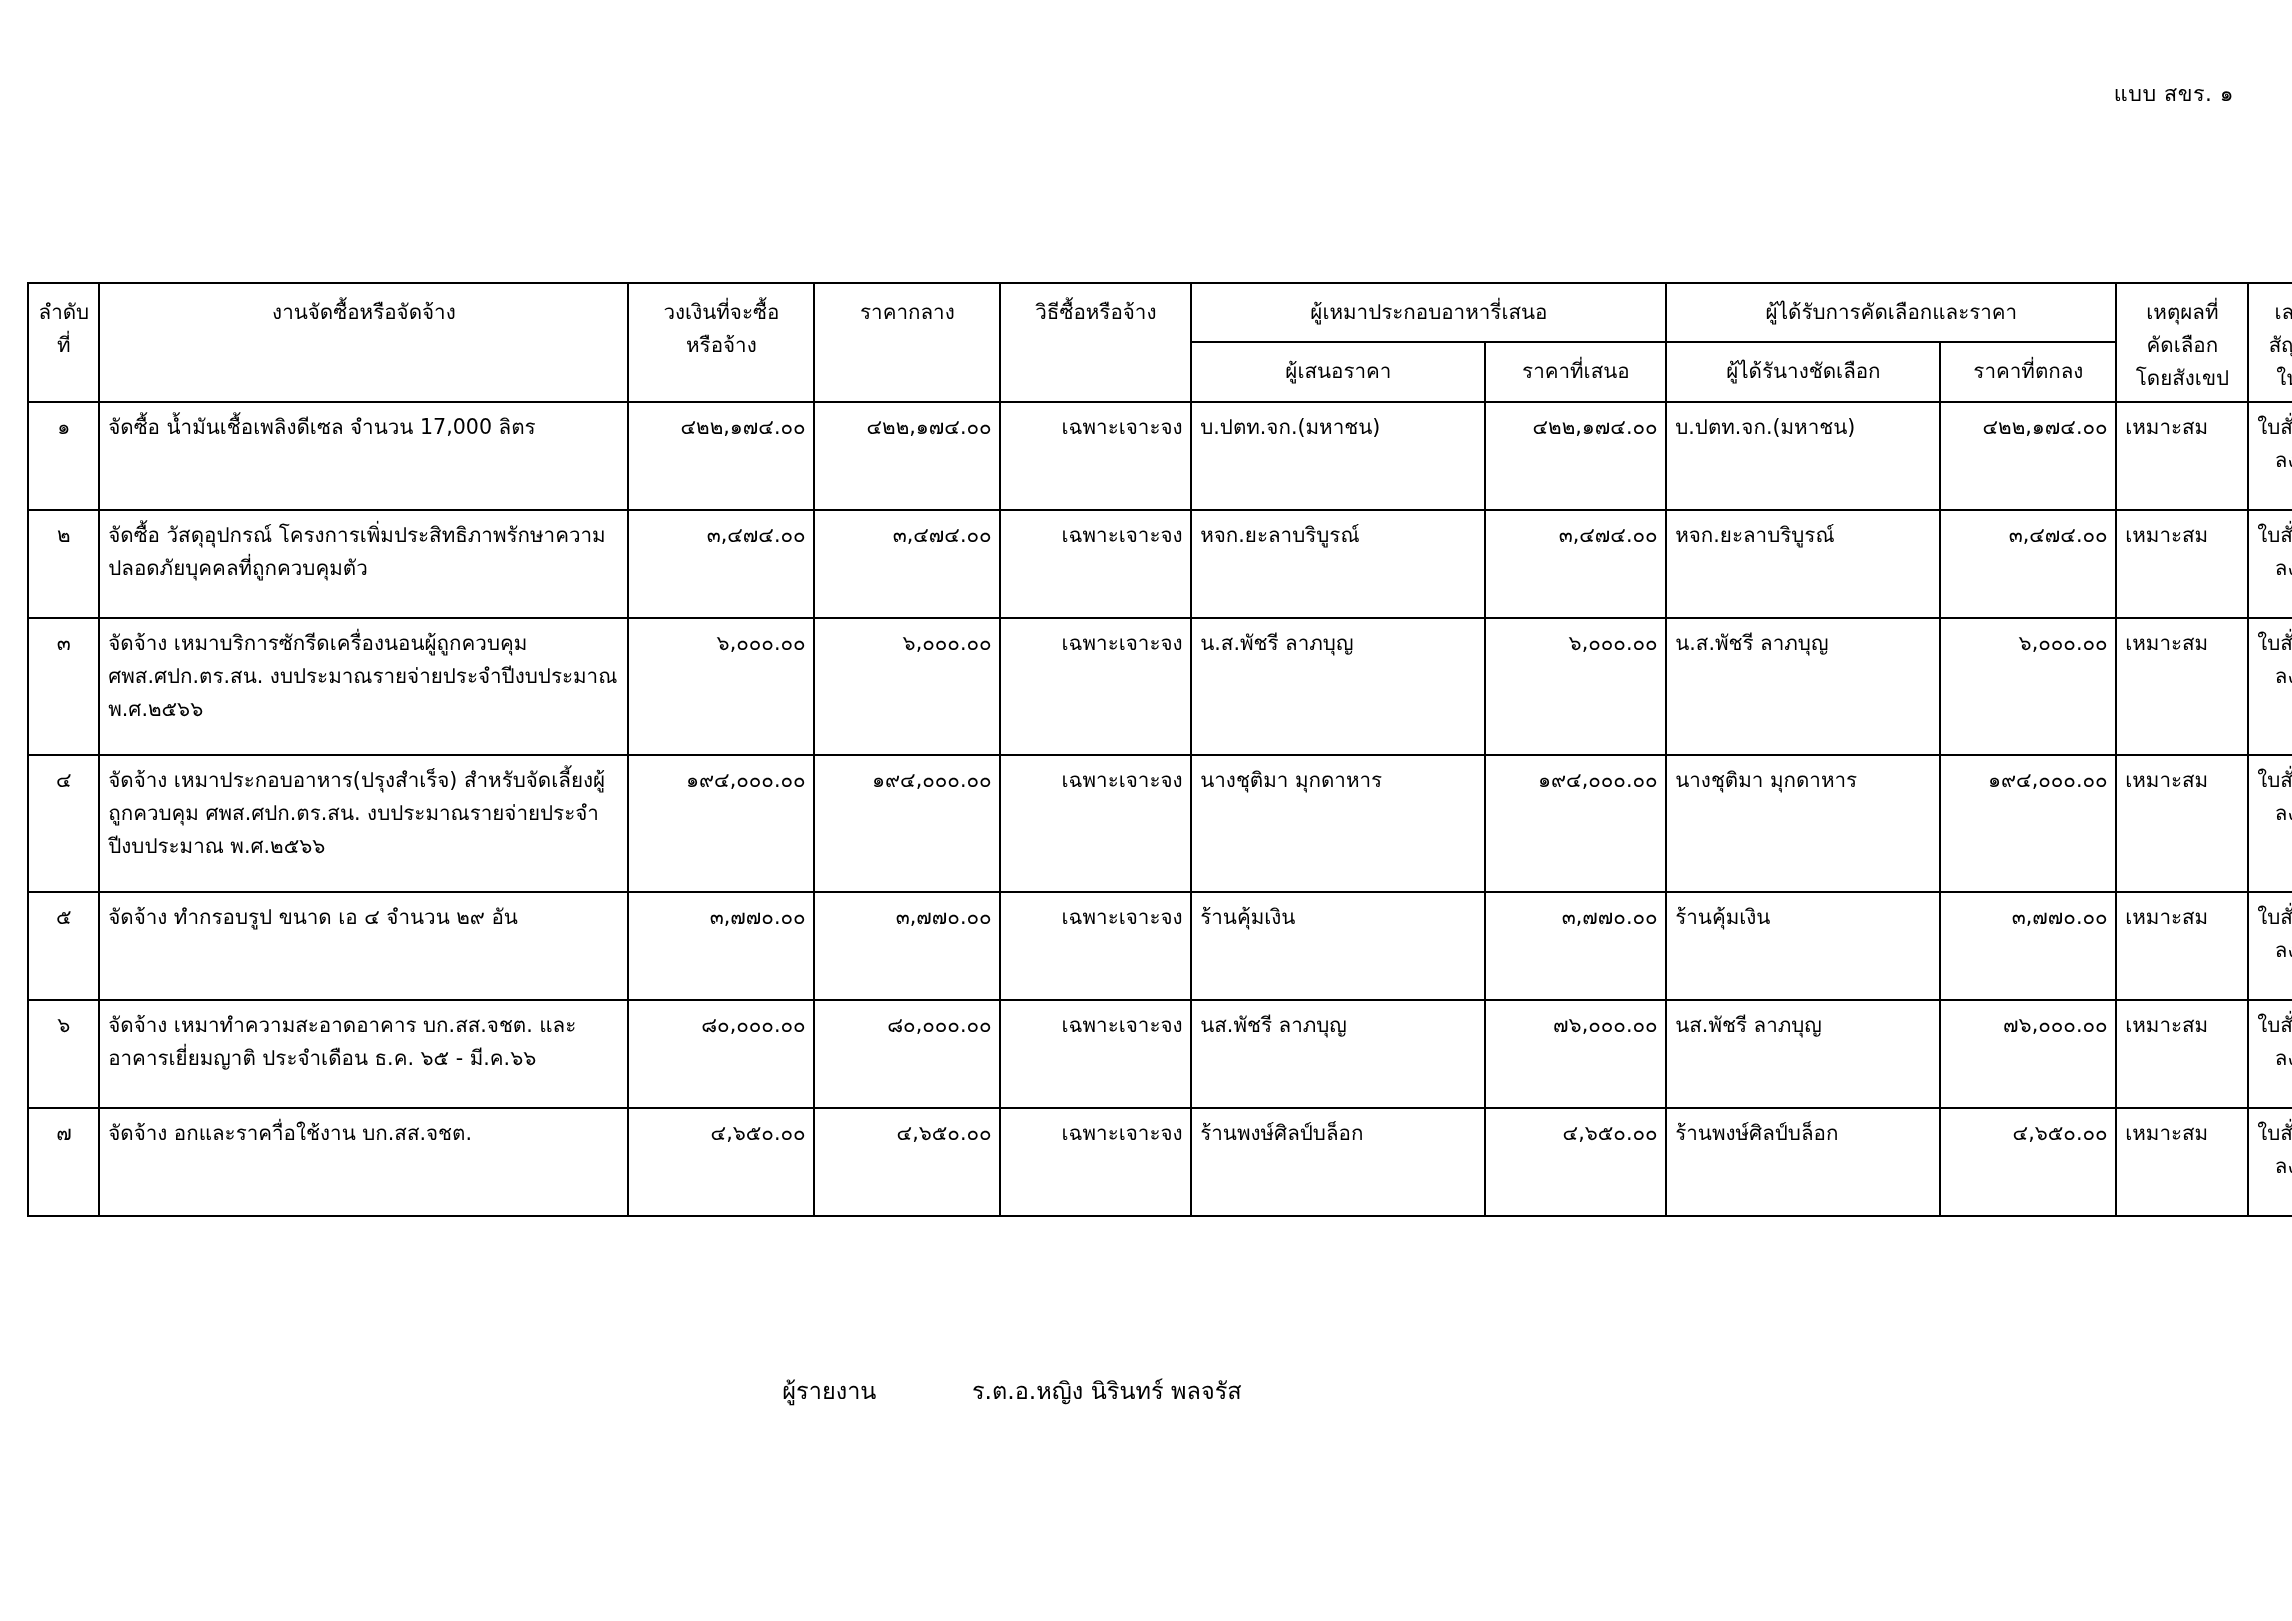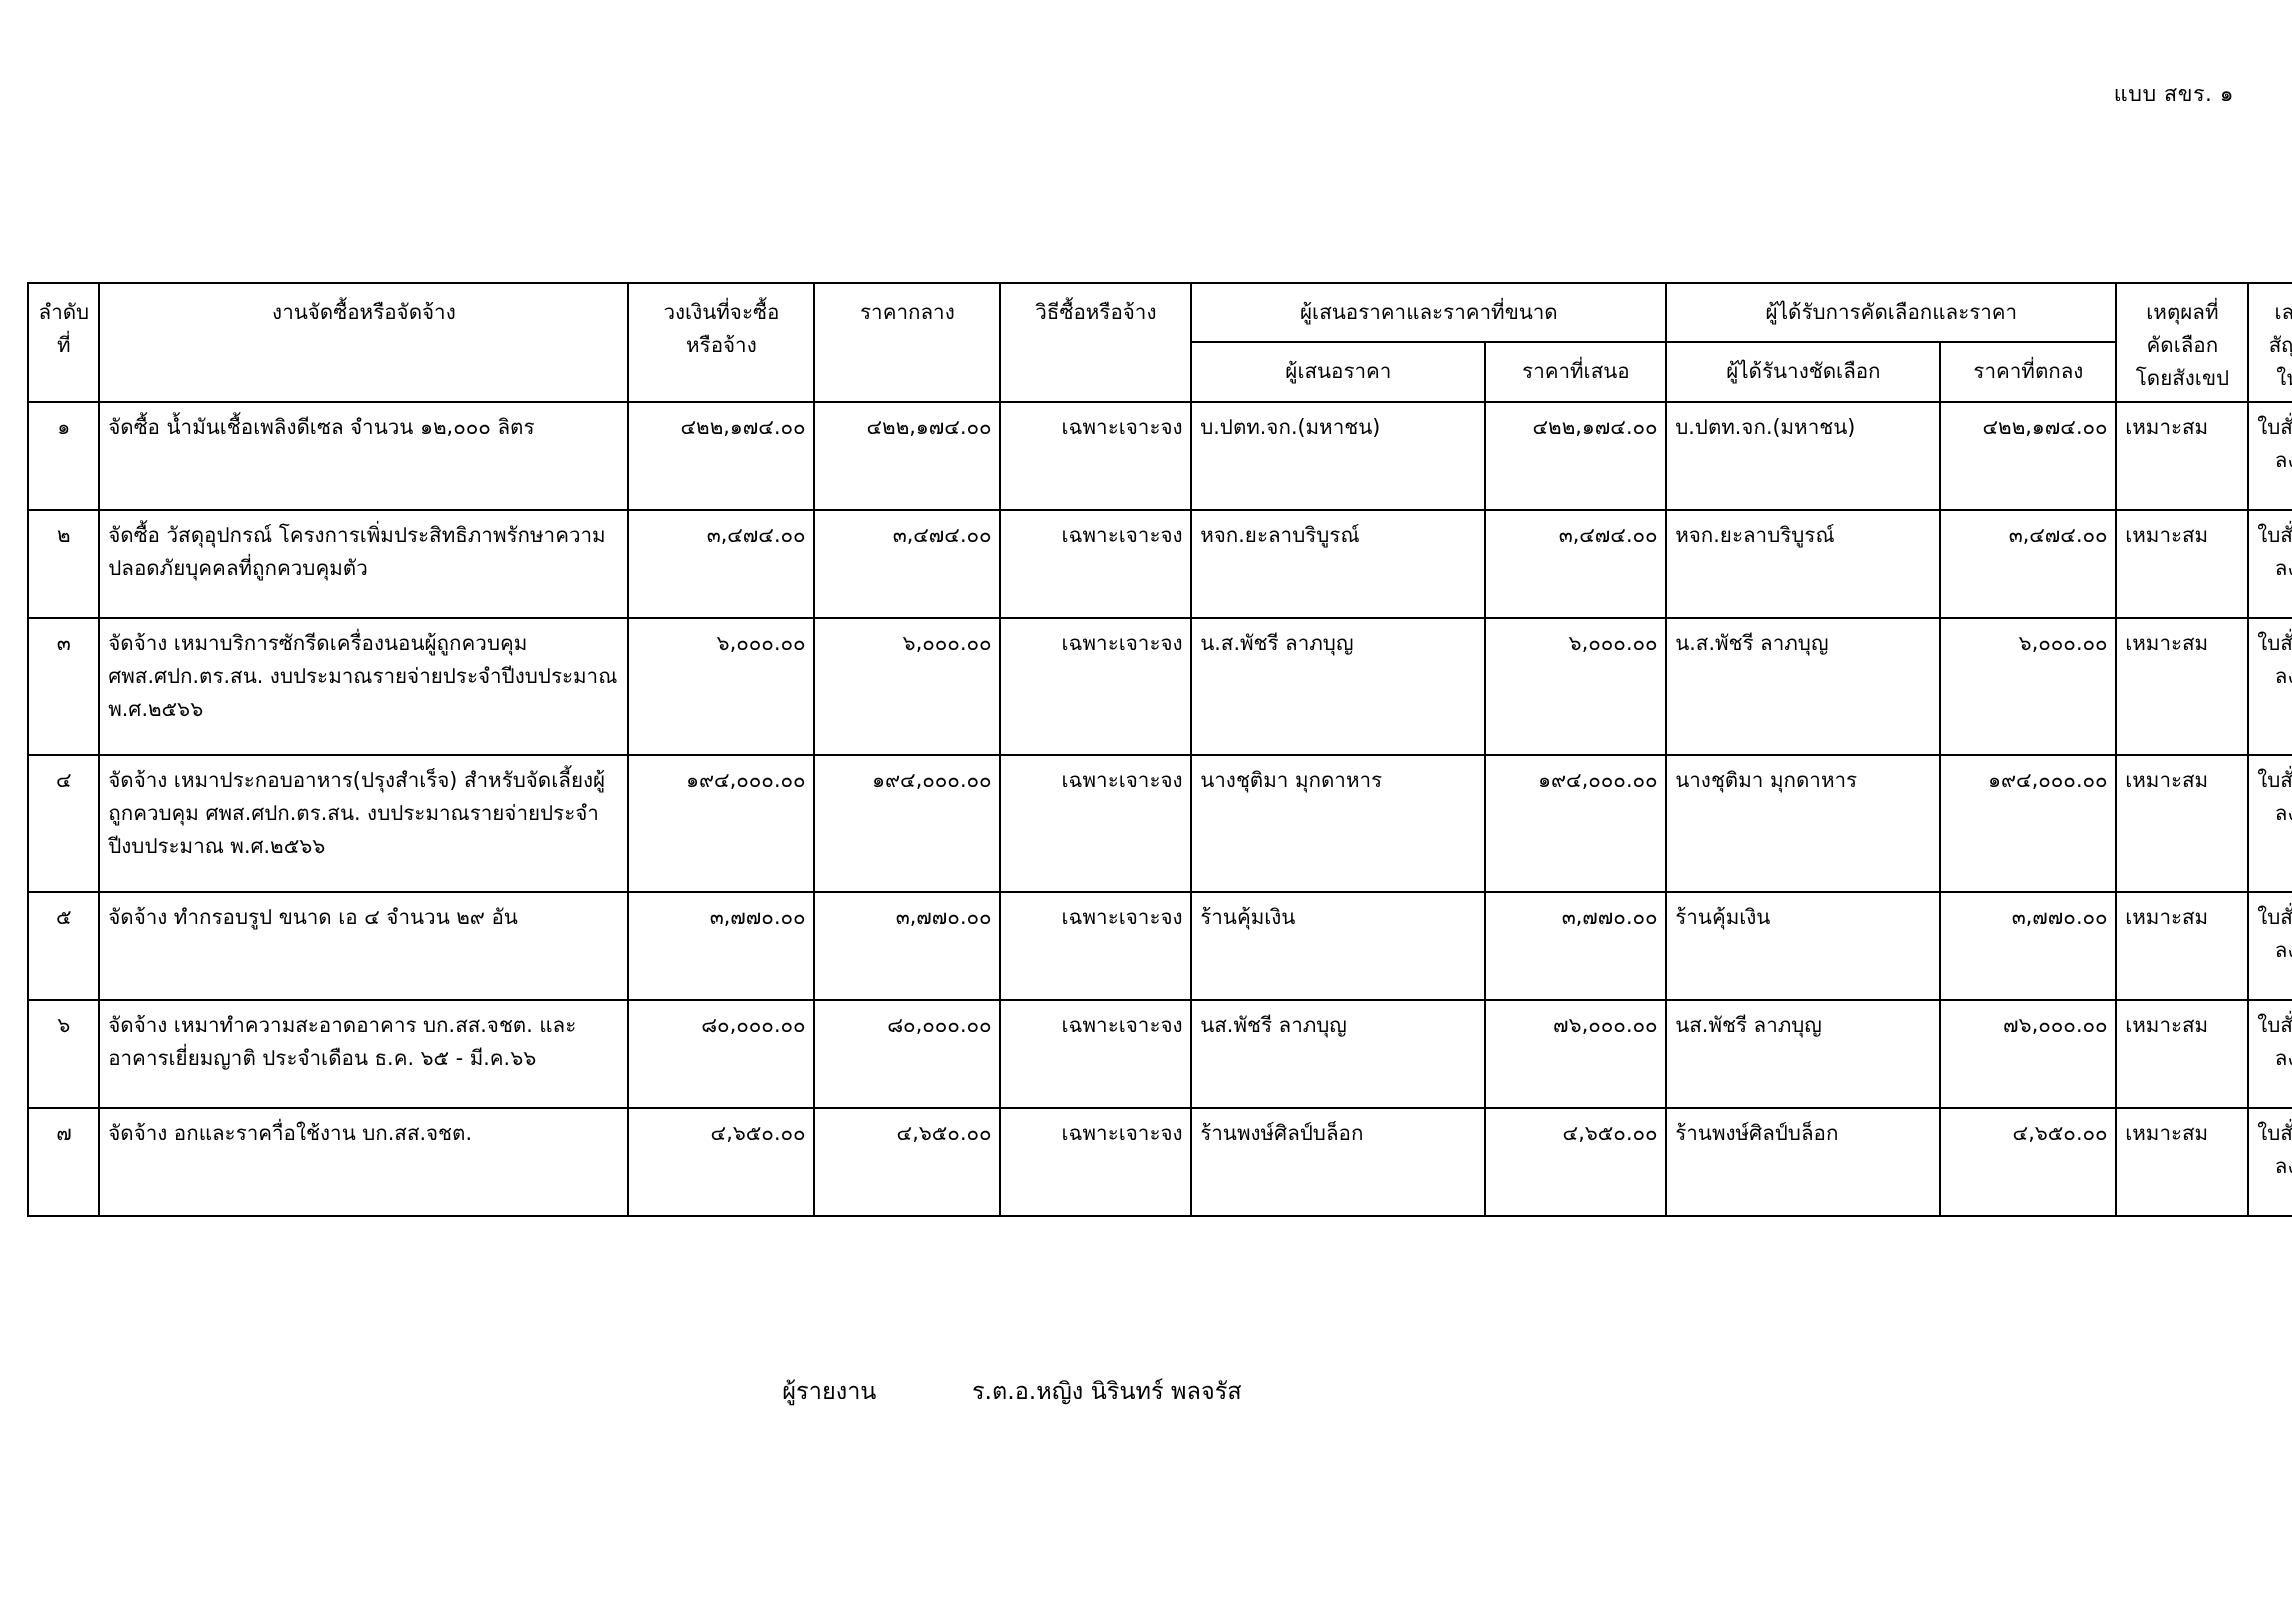--- a/index.html
+++ b/index.html
@@ -134,21 +134,21 @@
     <thead>
       <tr>
         <th rowspan="2">ลำดับที่</th>
         <th rowspan="2">งานจัดซื้อหรือจัดจ้าง</th>
         <th rowspan="2">
           <span class="th-stack">วงเงินที่จะซื้อ</span>
           <span class="th-stack">หรือจ้าง</span>
         </th>
         <th rowspan="2">ราคากลาง</th>
         <th rowspan="2">วิธีซื้อหรือจ้าง</th>
-        <th colspan="2">ผู้เสนอราคาและราคาที่ขนาด</th>
+        <th colspan="2">ผู้เหมาประกอบอาหารี่เสนอ</th>
         <th colspan="2">ผู้ได้รับการคัดเลือกและราคา</th>
         <th rowspan="2">
           <span class="th-stack">เหตุผลที่</span>
           <span class="th-stack">คัดเลือก</span>
           <span class="th-stack">โดยสังเขป</span>
         </th>
         <th rowspan="2">
           <span class="th-stack">เลขที่และวันที่ของ</span>
           <span class="th-stack">สัญญาหรือข้อตกลง</span>
           <span class="th-stack">ในการซื้อหรือจ้าง</span>
@@ -157,21 +157,21 @@
       <tr>
         <th>ผู้เสนอราคา</th>
         <th>ราคาที่เสนอ</th>
         <th>ผู้ได้รันางชัดเลือก</th>
         <th>ราคาที่ตกลง</th>
       </tr>
     </thead>
     <tbody>
       <tr>
         <td class="rowno">๑</td>
-        <td class="left">จัดซื้อ น้ำมันเชื้อเพลิงดีเซล จำนวน ๑๒,๐๐๐ ลิตร</td>
+        <td class="left">จัดซื้อ น้ำมันเชื้อเพลิงดีเซล จำนวน 17,000 ลิตร</td>
         <td class="num">๔๒๒,๑๗๔.๐๐</td>
         <td class="num">๔๒๒,๑๗๔.๐๐</td>
         <td class="method">เฉพาะเจาะจง</td>
         <td class="left">บ.ปตท.จก.(มหาชน)</td>
         <td class="num">๔๒๒,๑๗๔.๐๐</td>
         <td class="left">บ.ปตท.จก.(มหาชน)</td>
         <td class="num">๔๒๒,๑๗๔.๐๐</td>
         <td class="reason">เหมาะสม</td>
         <td class="contract">
           <span>ใบสั่งซื้อ ๐๑/๒๕๖๖</span>

